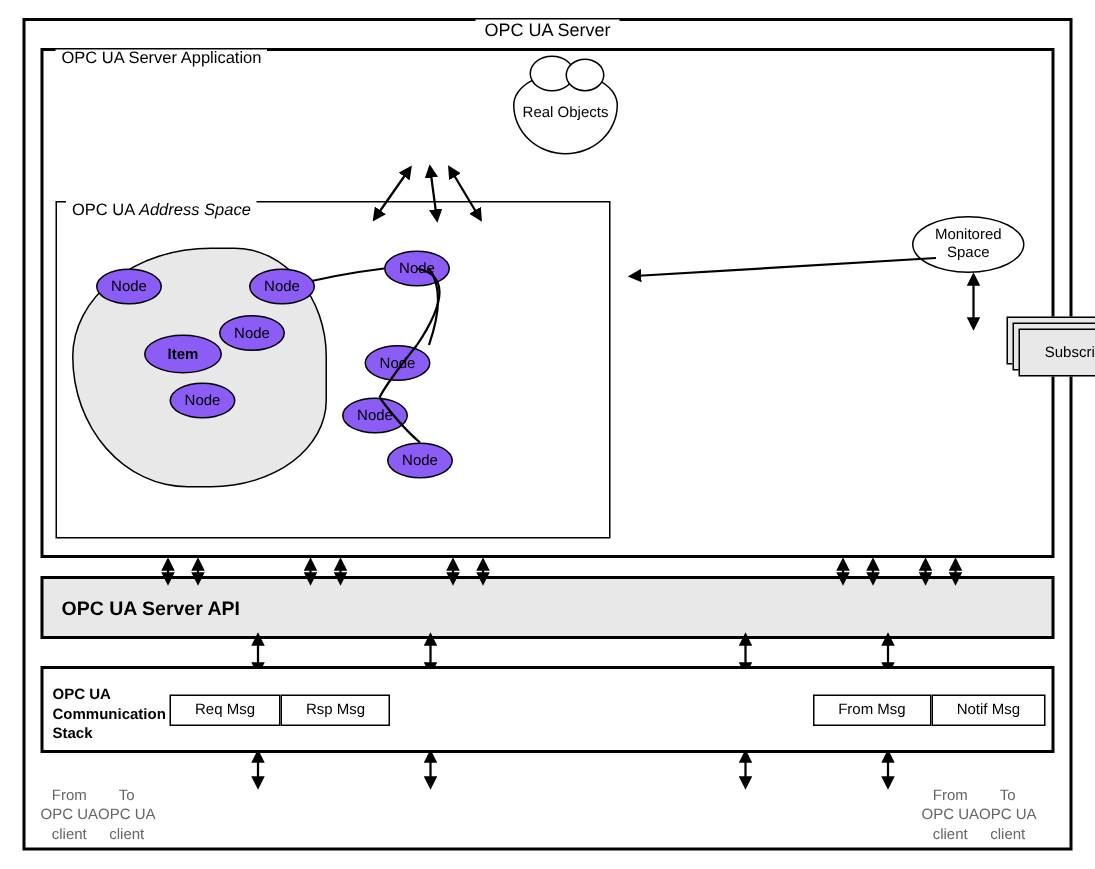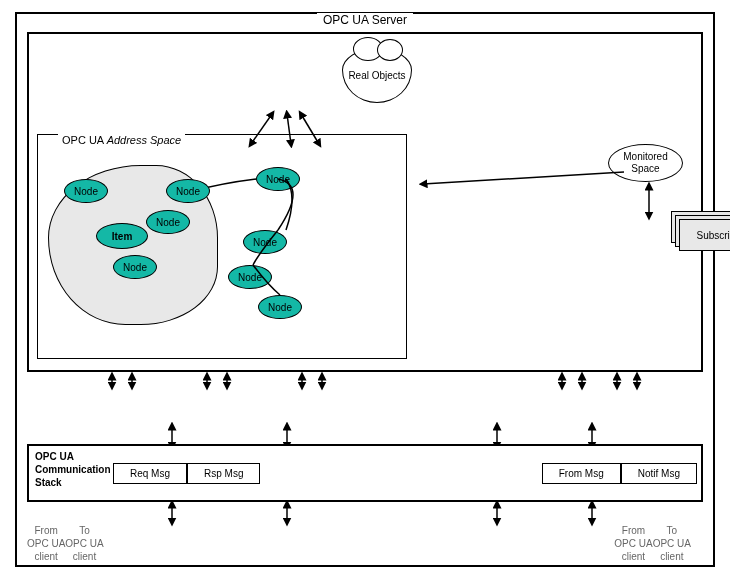--- a/index.html
+++ b/index.html
@@ -98,21 +98,21 @@
       position: absolute;
       top: 100px;
       left: 8px;
       width: 370px;
       height: 225px;
       border: 1.5px solid #000;
     }
     .address-space-title {
       position: absolute;
       top: -1px;
-      left: 20px;
+      left: 6px;
       background: #fff;
       padding: 0 4px;
       font-size: 11px;
     }
     .address-space-title em {
       font-style: italic;
     }
     
     .view-blob {
       position: absolute;
@@ -122,21 +122,21 @@
       height: 160px;
       border: 1.5px solid #000;
       border-radius: 60% 40% 50% 50% / 50% 50% 40% 60%;
       background: #e8e8e8;
     }
     
     .node-ellipse {
       position: absolute;
       border: 1.5px solid #000;
       border-radius: 50%;
-      background: #14b8a6;
+      background: #8b5cf6;
       display: flex;
       align-items: center;
       justify-content: center;
       font-size: 10px;
     }
     
     .monitored-item {
       position: absolute;
       top: 110px;
       right: 18px;
@@ -202,21 +202,21 @@
     
     .comm-stack-box {
       position: absolute;
       top: 430px;
       left: 10px;
       right: 10px;
       height: 58px;
       border: 2px solid #000;
       background: #fff;
       display: flex;
-      align-items: flex-start;
+      align-items: flex-end;
     }
     .comm-stack-label {
       width: 80px;
       padding: 4px 6px;
       font-size: 10px;
       font-weight: bold;
       line-height: 1.3;
       flex-shrink: 0;
     }
     .msg-boxes {
@@ -260,20 +260,21 @@
       color: #666;
     }
   </style>
 </head>
 <body>
 
 <div class="outer-box">
   <span class="outer-title">OPC UA Server</span>
 
   <div class="server-app-box">
+    <span class="server-app-title">OPC UA Server Application</span>
 
     <div class="real-objects" style="left: calc(50% - 35px);">
       <div class="cloud-shape">
         <span>Real Objects</span>
       </div>
     </div>
 
     <div class="address-space-box">
       <span class="address-space-title">
         <span>OPC UA </span><em>Address Space</em>
@@ -335,20 +336,23 @@
       <line x1="243" y1="80" x2="222" y2="110" stroke="#000" stroke-width="1.5" marker-end="url(#arr)" marker-start="url(#arr2)"></line>
       <line x1="258" y1="80" x2="262" y2="110" stroke="#000" stroke-width="1.5" marker-end="url(#arr)" marker-start="url(#arr2)"></line>
       <line x1="272" y1="80" x2="290" y2="110" stroke="#000" stroke-width="1.5" marker-end="url(#arr)" marker-start="url(#arr2)"></line>
 
       <line x1="595" y1="138" x2="394" y2="150" stroke="#000" stroke-width="1.5" marker-end="url(#arr)"></line>
 
       <line x1="620" y1="152" x2="620" y2="182" stroke="#000" stroke-width="1.5" marker-end="url(#arr)" marker-start="url(#arr2)"></line>
     </svg>
   </div>
 
+  <div class="server-api-box">
+    <span>OPC UA Server API</span>
+  </div>
 
   <svg style="position:absolute;top:0;left:0;width:100%;height:100%;pointer-events:none;">
     <defs>
       <marker id="arr3" markerWidth="6" markerHeight="6" refX="3" refY="3" orient="auto">
         <path d="M0,0 L6,3 L0,6 Z" fill="#000"></path>
       </marker>
       <marker id="arr4" markerWidth="6" markerHeight="6" refX="3" refY="3" orient="auto-start-reverse">
         <path d="M0,0 L6,3 L0,6 Z" fill="#000"></path>
       </marker>
     </defs>

